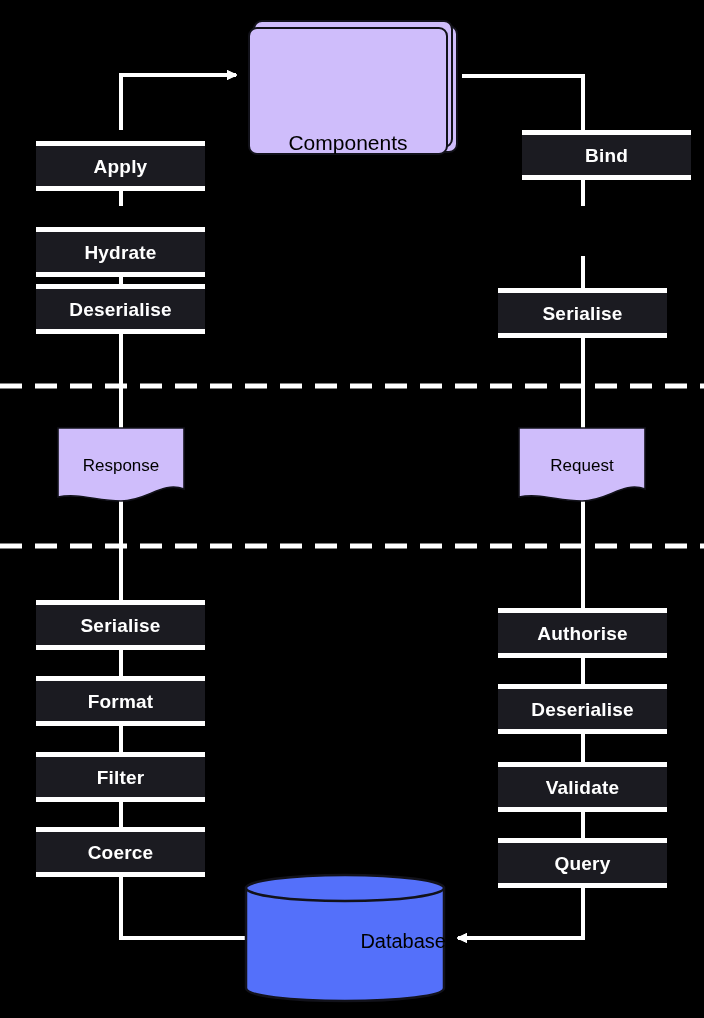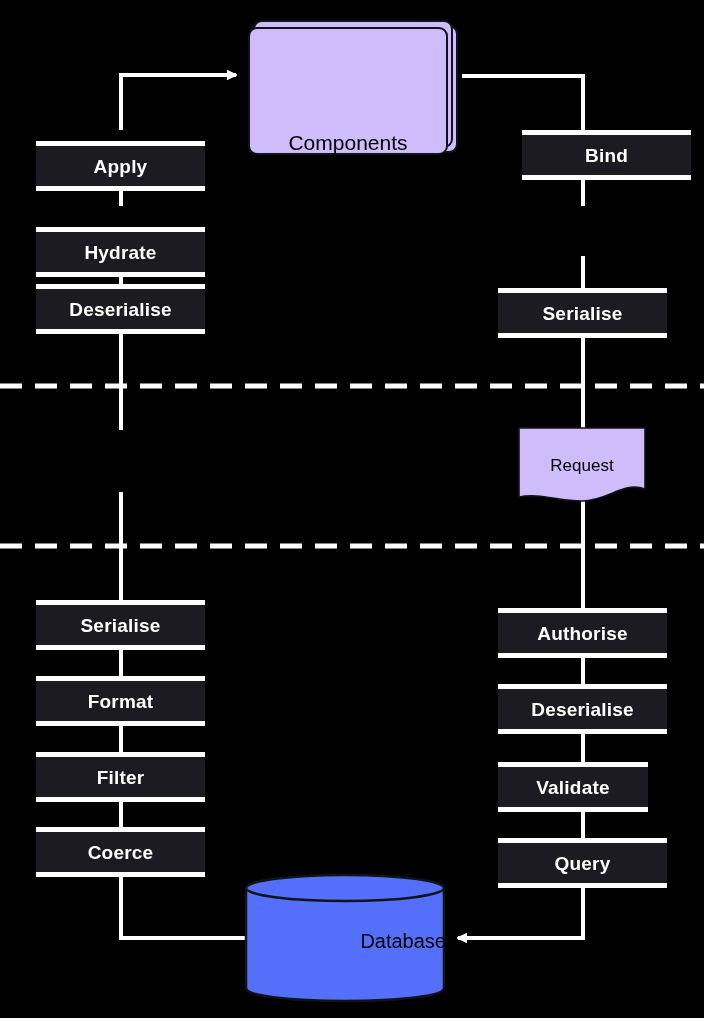--- a/index.html
+++ b/index.html
@@ -128,20 +128,26 @@
     <span>Deserialise</span>
   </div>
 
   <div class="stage-box" style="left:522px;top:130px;width:169px;height:50px;">
     <span>Bind</span>
   </div>
   <div class="stage-box" style="left:498px;top:288px;width:169px;height:50px;">
     <span>Serialise</span>
   </div>
 
+  <div class="doc-shape" style="left:57px;top:427px;width:128px;height:80px;">
+    <svg width="128" height="80" viewBox="0 0 128 80">
+      <path d="M1,1 H127 V62 C105,54 90,74 64,74 C40,74 22,66 1,70 Z" fill="#cfbdfb" stroke="#12121a" stroke-width="1.6"></path>
+    </svg>
+    <div class="doc-label" style="top:30px;">Response</div>
+  </div>
 
   <div class="doc-shape" style="left:518px;top:427px;width:128px;height:80px;">
     <svg width="128" height="80" viewBox="0 0 128 80">
       <path d="M1,1 H127 V62 C105,54 90,74 64,74 C40,74 22,66 1,70 Z" fill="#cfbdfb" stroke="#12121a" stroke-width="1.6"></path>
     </svg>
     <div class="doc-label" style="top:30px;">Request</div>
   </div>
 
   <div class="stage-box" style="left:36px;top:600px;width:169px;height:50px;">
     <span>Serialise</span>
@@ -155,21 +161,21 @@
   <div class="stage-box" style="left:498px;top:608px;width:169px;height:50px;">
     <span>Authorise</span>
   </div>
 
   <div class="stage-box" style="left:36px;top:827px;width:169px;height:50px;">
     <span>Coerce</span>
   </div>
   <div class="stage-box" style="left:498px;top:684px;width:169px;height:50px;">
     <span>Deserialise</span>
   </div>
-  <div class="stage-box" style="left:498px;top:762px;width:150px;height:50px;">
+  <div class="stage-box" style="left:498px;top:762px;width:169px;height:50px;">
     <span>Validate</span>
   </div>
   <div class="stage-box" style="left:498px;top:838px;width:169px;height:50px;">
     <span>Query</span>
   </div>
 
   <div class="db-shape" style="left:244px;top:873px;width:202px;height:130px;">
     <svg width="202" height="130" viewBox="0 0 202 130">
       <path d="M2,15 V115 C2,123 47,128 101,128 C155,128 200,123 200,115 V15 Z" fill="#5470fa" stroke="#12121a" stroke-width="2.5"></path>
       <ellipse cx="101" cy="15" rx="99" ry="13" fill="#5470fa" stroke="#12121a" stroke-width="2.5"></ellipse>

